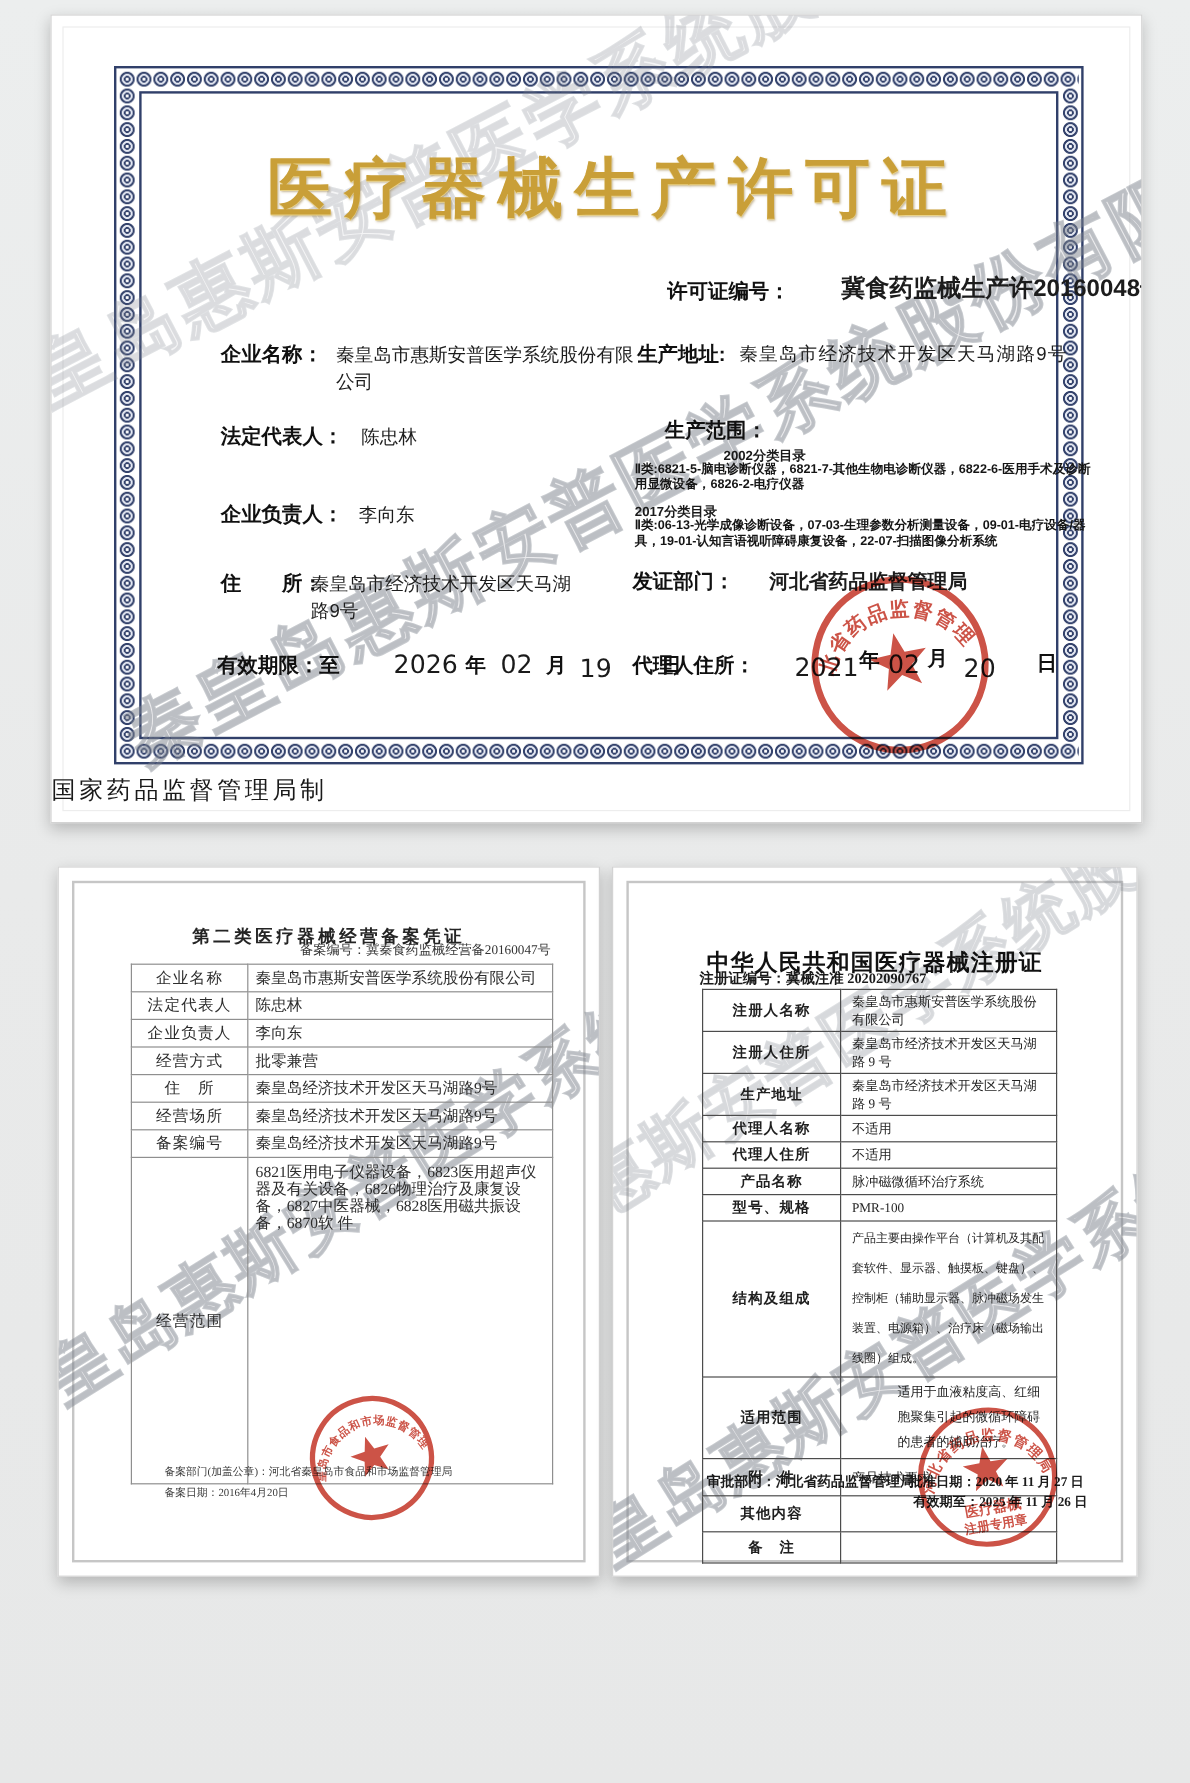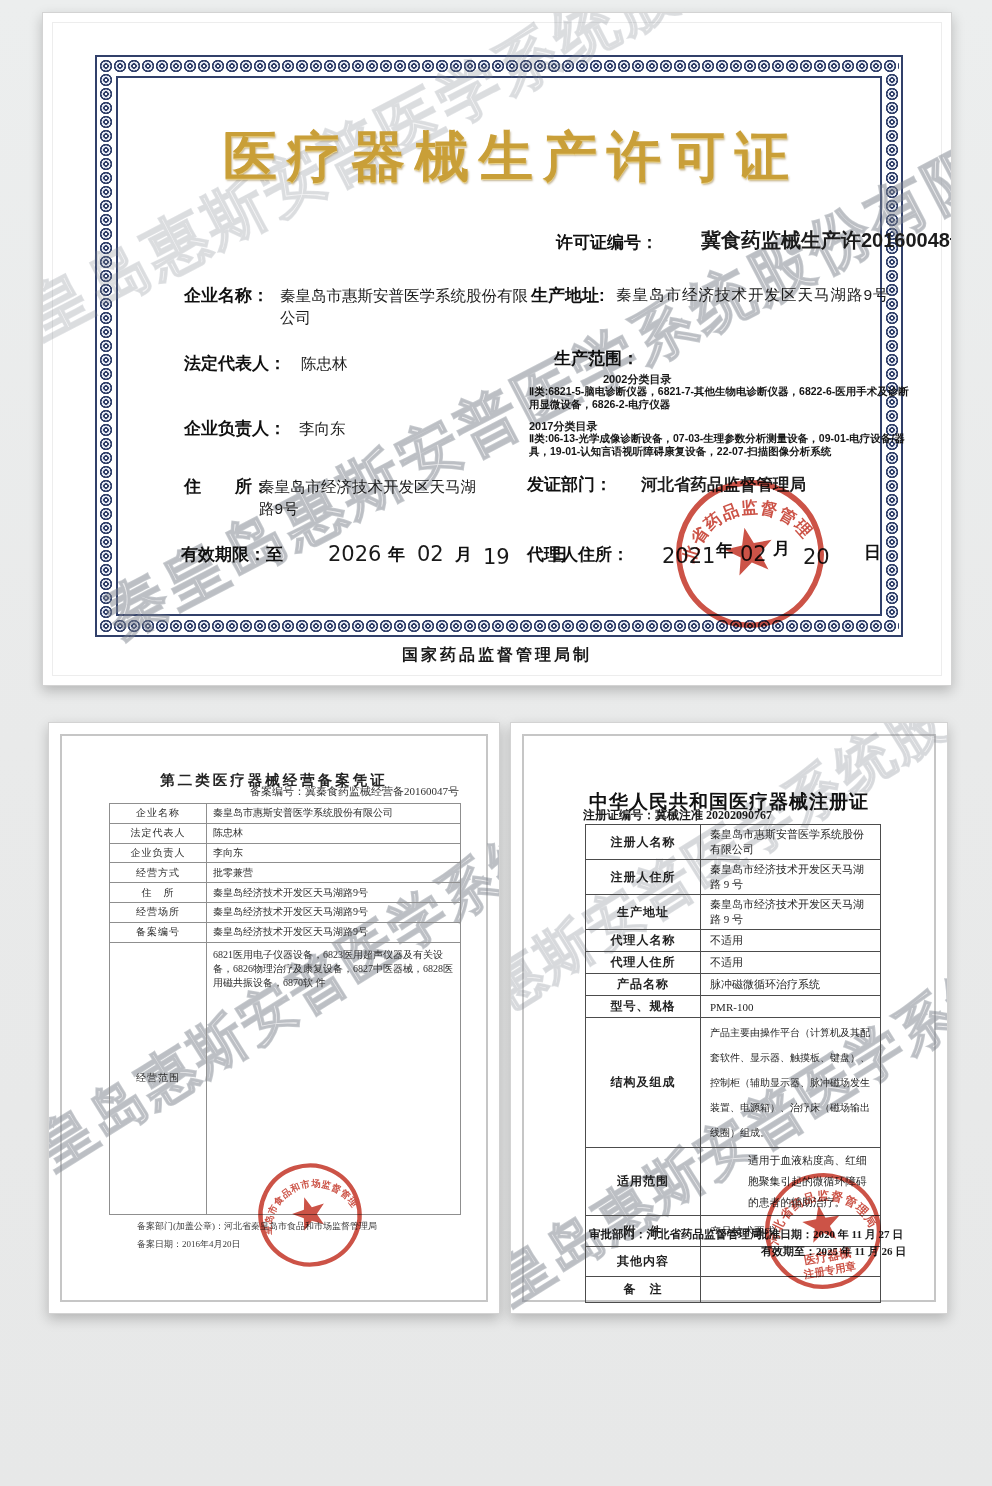--- a/index.html
+++ b/index.html
@@ -35,34 +35,34 @@
   .gold-title{position:absolute;left:0;right:0;top:72px;text-align:center;
      font-size:54px;font-weight:800;letter-spacing:10px;color:#c99f38;
      text-shadow:0 1px 0 #e9d28a,1px 2px 2px rgba(125,90,20,.45);z-index:6;padding-left:28px;}
   .lab{position:absolute;font-weight:700;font-size:17px;color:#101010;z-index:6;white-space:nowrap;}
   .val{position:absolute;font-size:15.5px;font-weight:500;color:#1c1c1c;z-index:6;white-space:nowrap;}
   .num-val{font-size:20px;font-weight:700;}
   .scope-h{position:absolute;font-size:11px;font-weight:700;z-index:6;}
   .scope-t{position:absolute;font-size:10.5px;font-weight:700;line-height:13px;width:382px;
            white-space:normal;color:#151515;z-index:6;}
   .dt{position:absolute;font-size:21px;font-weight:500;z-index:6;font-family:"DejaVu Sans",sans-serif;}
-  .lic-footer{position:absolute;left:0;right:0;top:632px;text-align:center;
-      font-size:16px;font-weight:700;letter-spacing:3px;z-index:6;}
+  .lic-footer{position:absolute;left:0;right:0;top:632px;text-align:left;
+      font-size:20px;font-weight:400;letter-spacing:3px;z-index:6;}
 
   
   .stamp{position:absolute;mix-blend-mode:multiply;opacity:.88;z-index:8;}
 
   
   #fil{left:48px;top:722px;width:450px;height:590px;font-family:"Liberation Serif",serif;}
   #reg{left:510px;top:722px;width:436px;height:590px;font-family:"Liberation Serif",serif;}
   .fil-title{position:absolute;left:0;right:0;top:36px;text-align:center;font-size:14.5px;
       letter-spacing:3px;color:#242424;z-index:6;}
   .fil-num{position:absolute;right:40px;top:61px;font-size:11px;color:#333;z-index:6;font-family:Liberation Serif, serif;}
   .fil-table{position:absolute;left:60px;top:80px;width:352px;border-collapse:collapse;z-index:6;}
-  .fil-table td{border:1px solid #8f8f8f;font-size:10px;color:#2d2d2d;vertical-align:middle;}
+  .fil-table td{border:1px solid #8f8f8f;font-size:13px;color:#2d2d2d;vertical-align:middle;}
   .fil-table td.l{width:94px;text-align:center;letter-spacing:1px;}
   .fil-table td.v{padding:2px 6px;}
   .fil-table tr.sm{height:19.8px;}
   .fil-table tr.tall{height:272px;}
   .fil-table tr.tall td.v{vertical-align:top;padding-top:5px;line-height:14px;margin-left:46px;}
   .fil-foot{position:absolute;left:88px;font-size:9px;color:#3a3a3a;z-index:6;}
   .reg-title{position:absolute;left:0;right:0;top:50px;text-align:center;font-size:19px;
       font-weight:700;letter-spacing:1px;color:#111;z-index:6;}
   .reg-num{position:absolute;left:72px;top:84px;font-size:12px;font-weight:700;z-index:6;}
   .reg-table{position:absolute;left:74px;top:101px;width:296px;border-collapse:collapse;z-index:6;}

